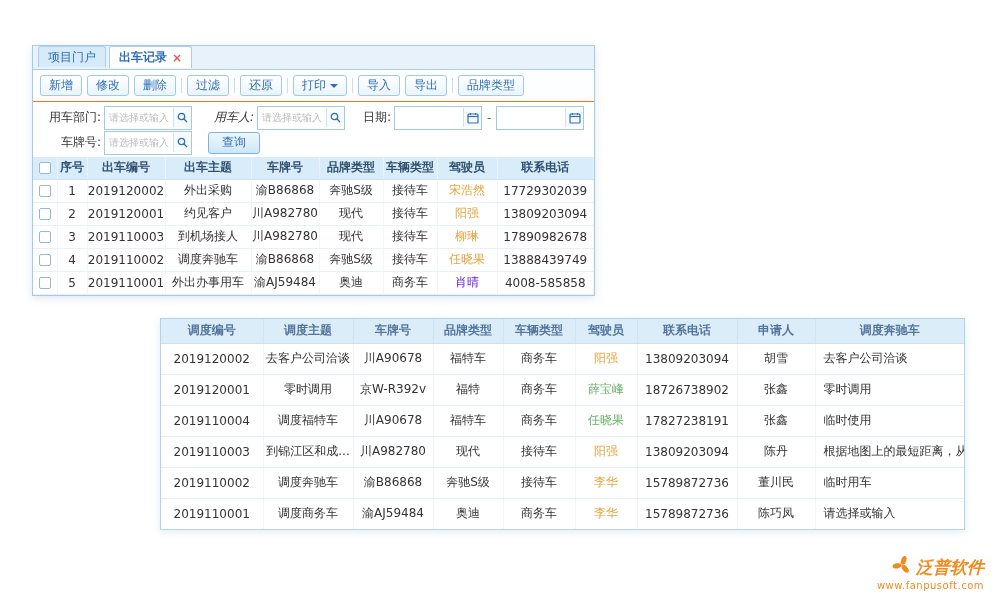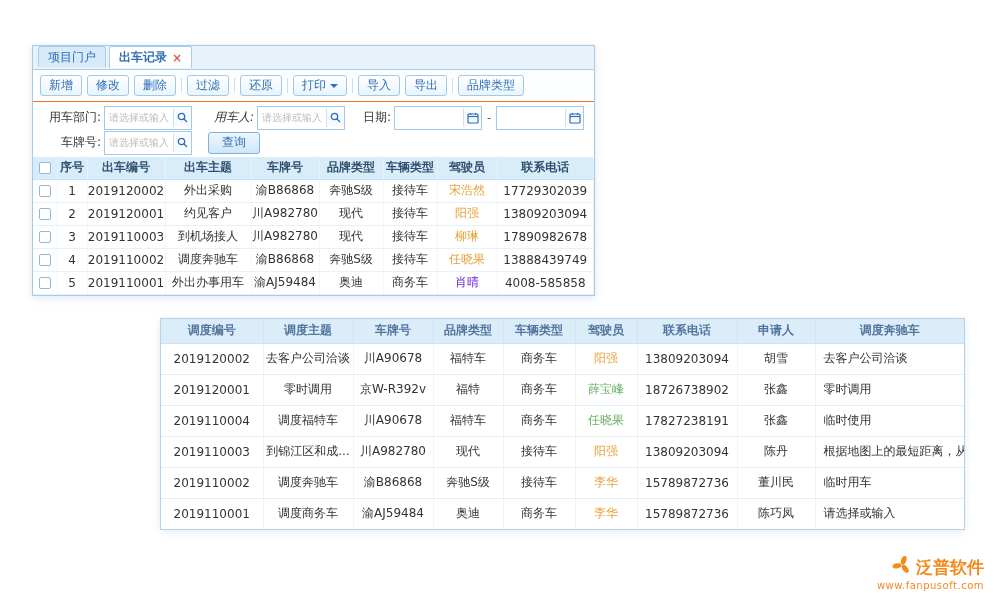--- a/index.html
+++ b/index.html
@@ -36,21 +36,21 @@
   .bottom-panel{left:160px;top:318px;width:805px;border:1px solid #b3d2ec;box-shadow:0 2px 8px rgba(120,160,200,.2);}
   .btitle{height:33px;line-height:33px;text-align:center;font-size:17px;font-weight:bold;color:#333;background:#ecf4fb;border-bottom:1px solid #d3e6f5;}
   .bottom-table th{height:24px;background:#dcedfa;color:#53749c;font-weight:bold;border-right:1px solid #cfe3f3;border-bottom:1px solid #c9e2f4;font-size:12px;}
   .bottom-table th:last-child{border-right:none;}
   .bottom-table td{height:31px;border-right:1px solid #edf4fa;border-bottom:1px solid #e4eef7;color:#333;}
   .bottom-table td:last-child{border-right:none;}
   .bottom-table tr:last-child td{border-bottom:none;}
   .bottom-table td.left{text-align:left;padding-left:8px;}
   .logo{position:absolute;right:16px;bottom:9px;text-align:right;}
   .logo-line{display:flex;align-items:center;justify-content:flex-end;gap:4px;}
-  .logo-text{font-size:17px;font-weight:bold;color:#f28a1e;}
+  .logo-text{font-size:17px;font-weight:bold;color:#f28a1e;font-style:italic;}
   .logo-url{font-size:10px;color:#f28a1e;margin-top:1px;letter-spacing:.5px;}
 </style>
 </head>
 <body>
 
 <div class="canvas">
 
   <section class="panel top-panel">
 
     <div class="tabbar">

